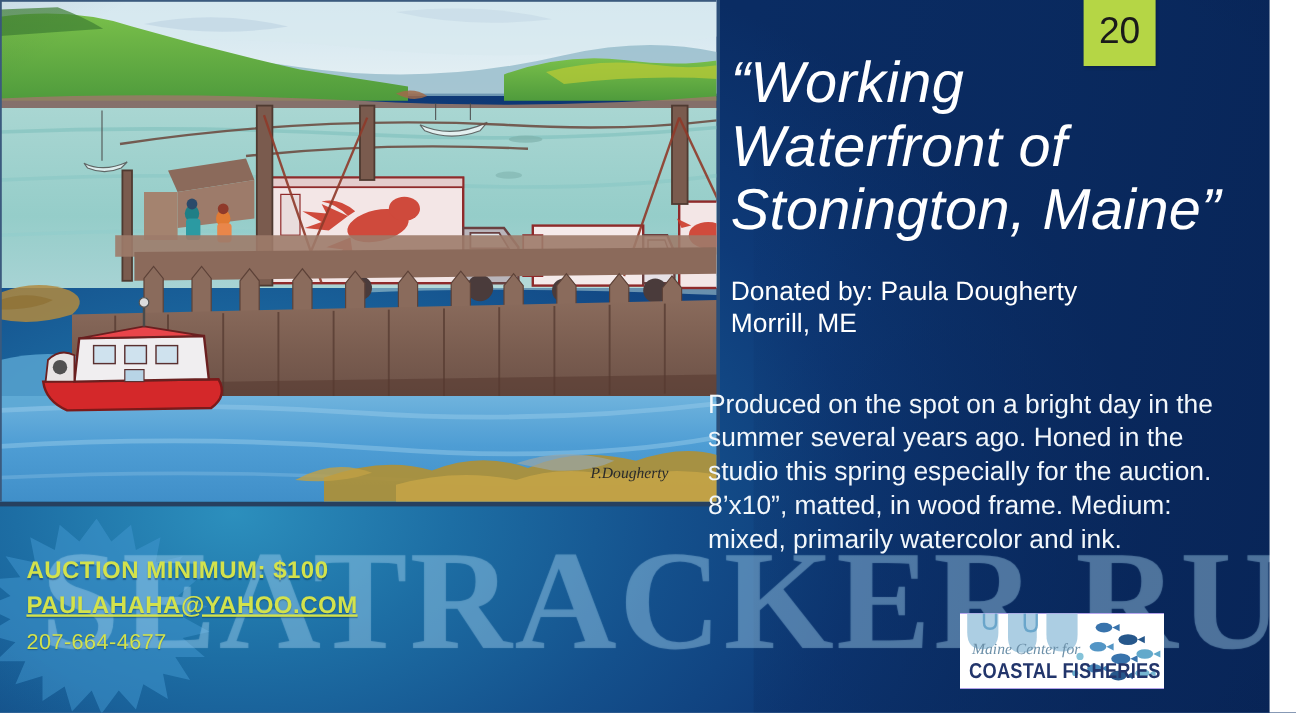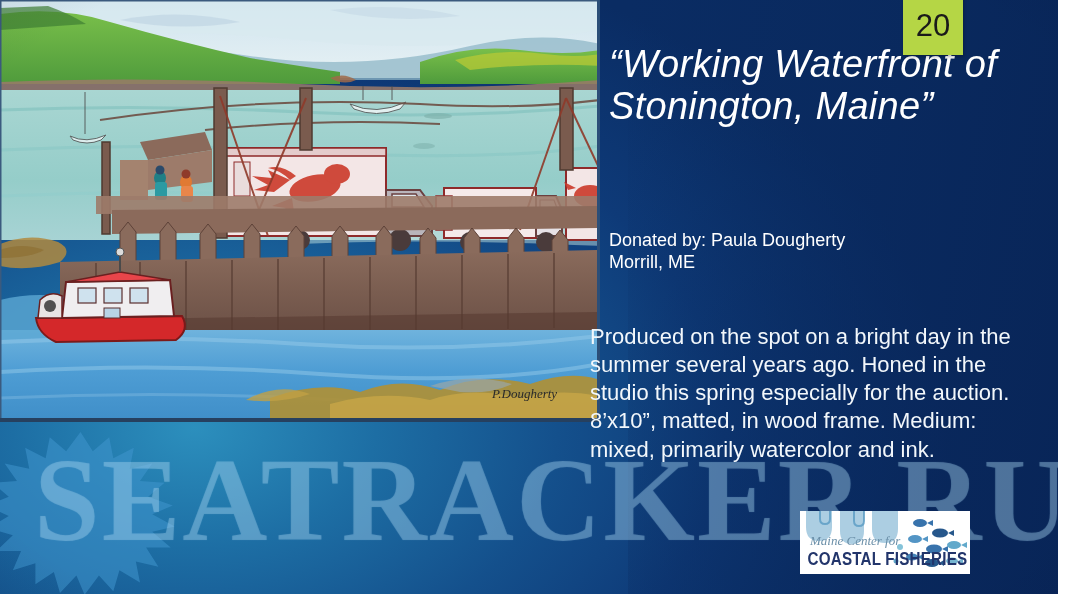--- a/index.html
+++ b/index.html
@@ -82,33 +82,33 @@
     border-right: 3px solid #2b4e78;
     border-bottom: 4px solid #26405f;
   }
   .art-svg { display:block; width: 600px; height: 422px; }
 
   
   .title {
     position: absolute;
     left: 609px; top: 44px;
     width: 430px;
-    font-size: 38px;
+    font-size: 48px;
     font-style: italic;
     font-weight: 400;
     line-height: 1.10;
     color: #ffffff;
     letter-spacing: 0.3px;
   }
 
   .donor {
     position: absolute;
     left: 609px; top: 230px;
     width: 420px;
-    font-size: 18px;
+    font-size: 22px;
     line-height: 1.22;
     color: #ffffff;
   }
 
   .description {
     position: absolute;
     left: 590px; top: 323px;
     width: 425px;
     font-size: 22px;
     line-height: 1.28;
@@ -372,20 +372,25 @@
 
   <div class="lot-badge">
     <span>20</span>
   </div>
 
   <div class="donor" style="white-space: pre-line;">Donated by: Paula Dougherty
 Morrill, ME</div>
 
   <div class="description">Produced on the spot on a bright day in the summer several years ago. Honed in the studio this spring especially for the auction.  8’x10”, matted, in wood frame. Medium: mixed, primarily watercolor and ink.</div>
 
+  <div class="auction-info">
+    <div class="auction-min">AUCTION MINIMUM:  $100</div>
+    <div><a class="auction-email">PAULAHAHA@YAHOO.COM</a></div>
+    <div class="auction-phone">207-664-4677</div>
+  </div>
 
   <div class="logo-box">
     <svg class="logo-svg" viewBox="0 0 170 63">
       <rect x="0" y="0" width="170" height="63" fill="#ffffff"></rect>
 
       <g fill="#9ec6de" opacity="0.85">
         <path d="M6,0 h26 v16 q0,14 -13,14 q-13,0 -13,-14 Z"></path>
         <path d="M40,0 h24 v20 q0,13 -12,13 q-12,0 -12,-13 Z"></path>
         <path d="M72,0 h26 v18 q0,14 -13,14 q-13,0 -13,-14 Z"></path>
       </g>

